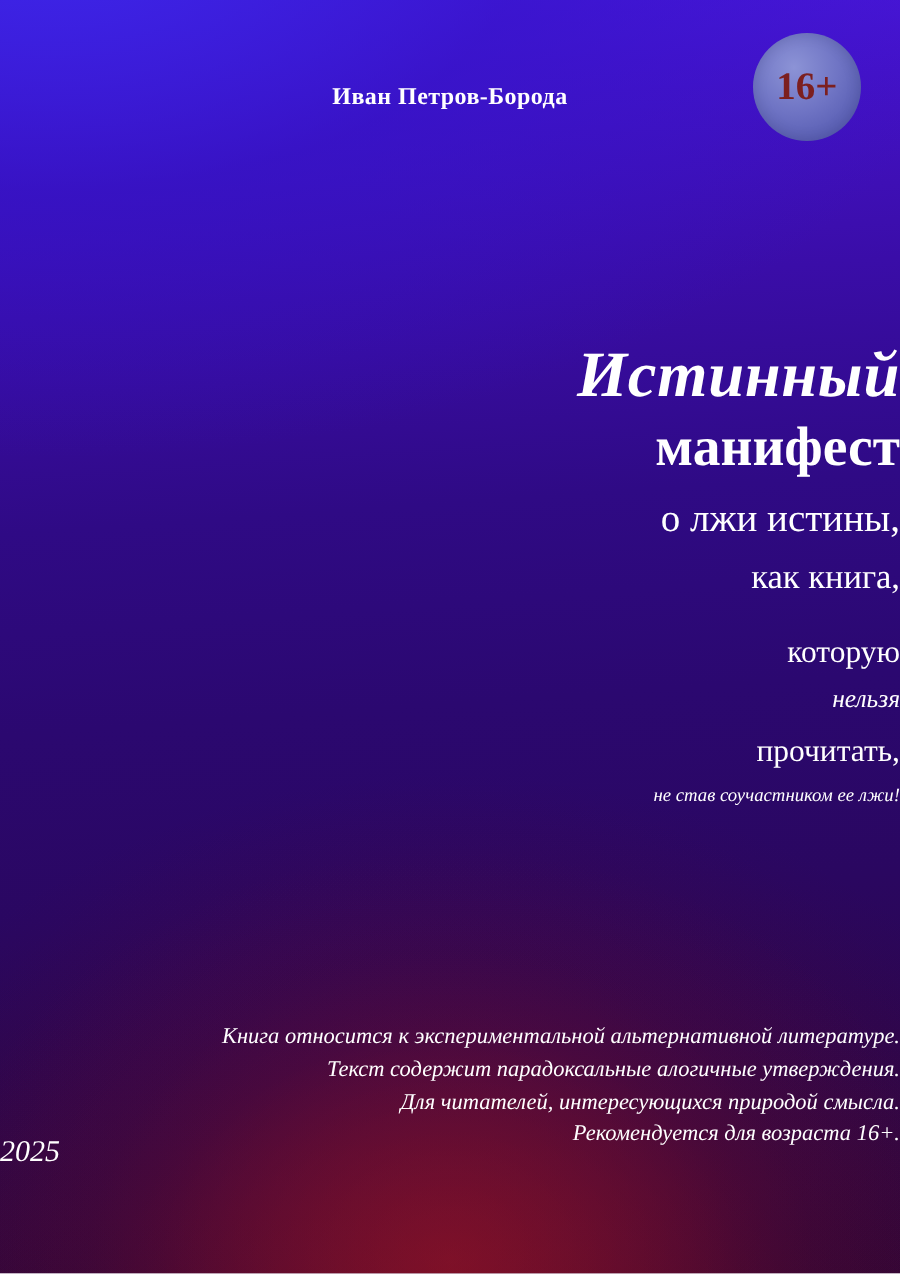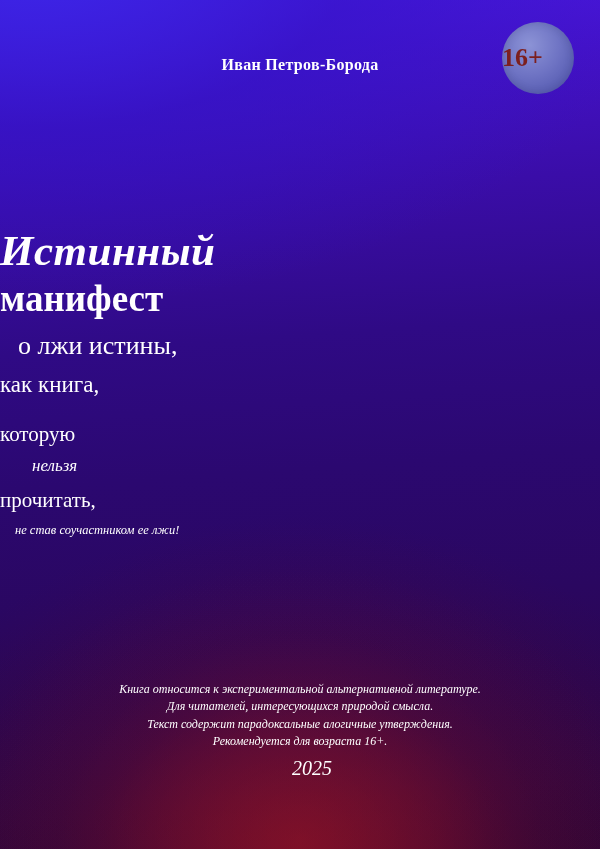--- a/index.html
+++ b/index.html
@@ -32,20 +32,21 @@
   .age-badge {
     position: absolute;
     top: 22px;
     right: 26px;
     width: 72px;
     height: 72px;
     border-radius: 50%;
     background: radial-gradient(circle at 38% 32%, #8c93d6 0%, #6f74c4 45%, #5a5fb4 75%, #4f54a8 100%);
     display: flex;
     align-items: center;
+    justify-content: center;
     box-shadow: 0 0 10px rgba(0,0,0,0.12) inset;
     z-index: 3;
   }
   .age-badge span {
     font-family: "Liberation Serif", "DejaVu Serif", serif;
     font-weight: bold;
     font-size: 26px;
     color: #7c1f1f;
     letter-spacing: 0px;
   }
@@ -60,21 +61,21 @@
     font-weight: bold;
     letter-spacing: 0.3px;
     z-index: 2;
   }
 
   .title-block {
     position: absolute;
     top: 228px;
     left: 0;
     right: 0;
-    text-align: left;
+    text-align: right;
     z-index: 2;
   }
   .t1 {
     font-size: 43px;
     font-style: italic;
     font-weight: bold;
     line-height: 1.08;
     letter-spacing: 0.5px;
   }
   .t2 {
@@ -117,38 +118,36 @@
     line-height: 1.35;
     margin-top: 8px;
     padding-left: 15px;
   }
 
   .annotation {
     position: absolute;
     top: 681px;
     left: 0;
     right: 0;
-    text-align: center;
-    font-size: 12px;
+    text-align: right;
+    font-size: 15px;
     font-style: italic;
     line-height: 1.45;
     z-index: 2;
   }
   .annotation div { white-space: nowrap; }
 
   .year {
     position: absolute;
     top: 757px;
     left: 0;
     right: 0;
-    text-align: center;
     font-size: 20px;
     font-style: italic;
     z-index: 2;
-    padding-left: 24px;
   }
 </style>
 </head>
 <body>
 
 <div id="cover">
 
   <div class="age-badge">
     <span>16+</span>
   </div>
@@ -161,20 +160,20 @@
     <div class="t3">о лжи истины,</div>
     <div class="t4">как книга,</div>
     <div class="t5">которую</div>
     <div class="t6">нельзя</div>
     <div class="t7">прочитать,</div>
     <div class="t8">не став соучастником ее лжи!</div>
   </div>
 
   <div class="annotation">
     <div>Книга относится к экспериментальной альтернативной литературе.</div>
+    <div>Текст содержит парадоксальные алогичные утверждения.</div>
     <div>Для читателей, интересующихся природой смысла.</div>
-    <div>Текст содержит парадоксальные алогичные утверждения.</div>
     <div>Рекомендуется для возраста 16+.</div>
   </div>
 
   <div class="year">2025</div>
 
 </div>
 
 </body></html>

